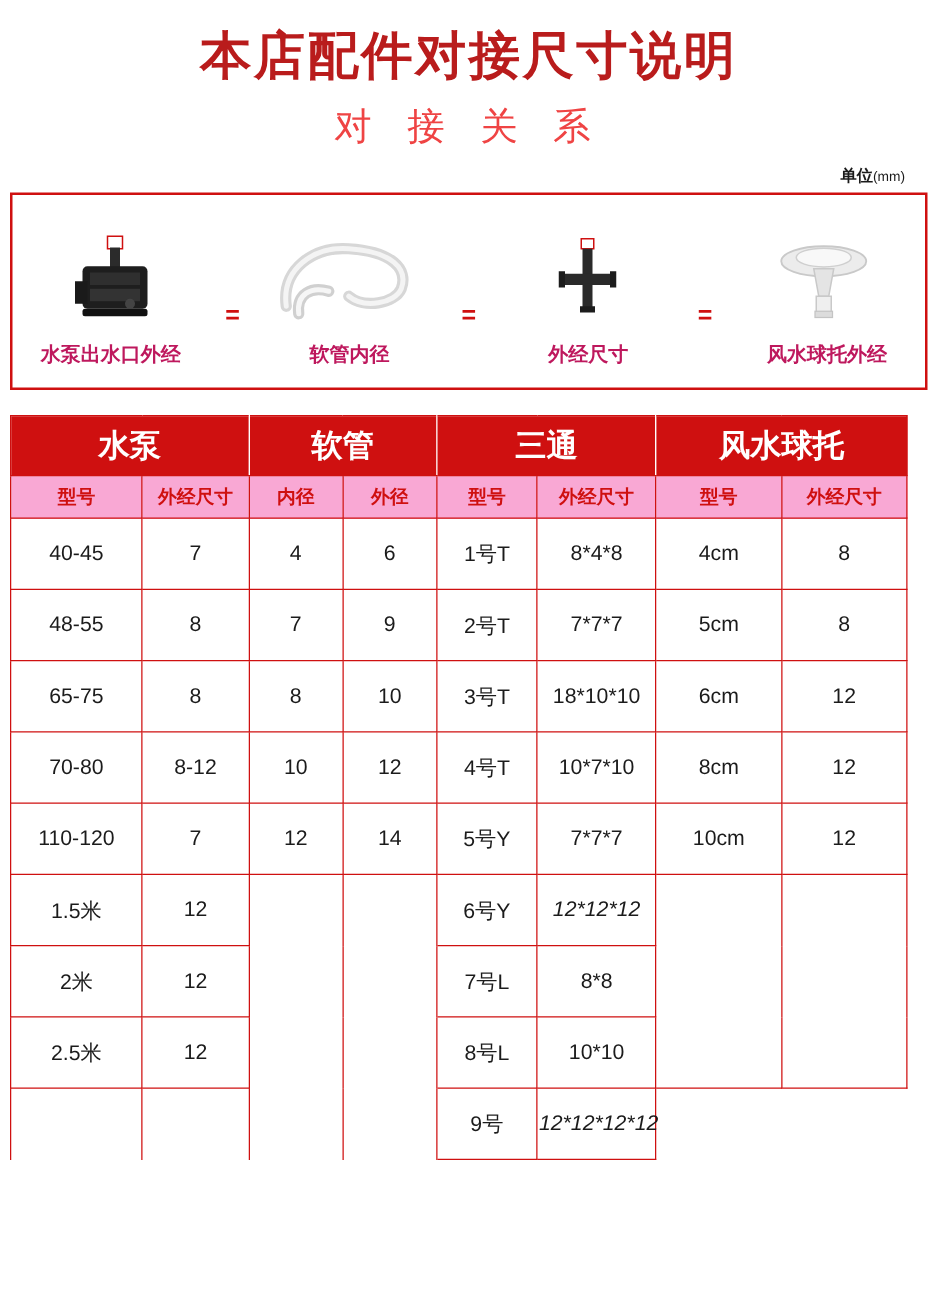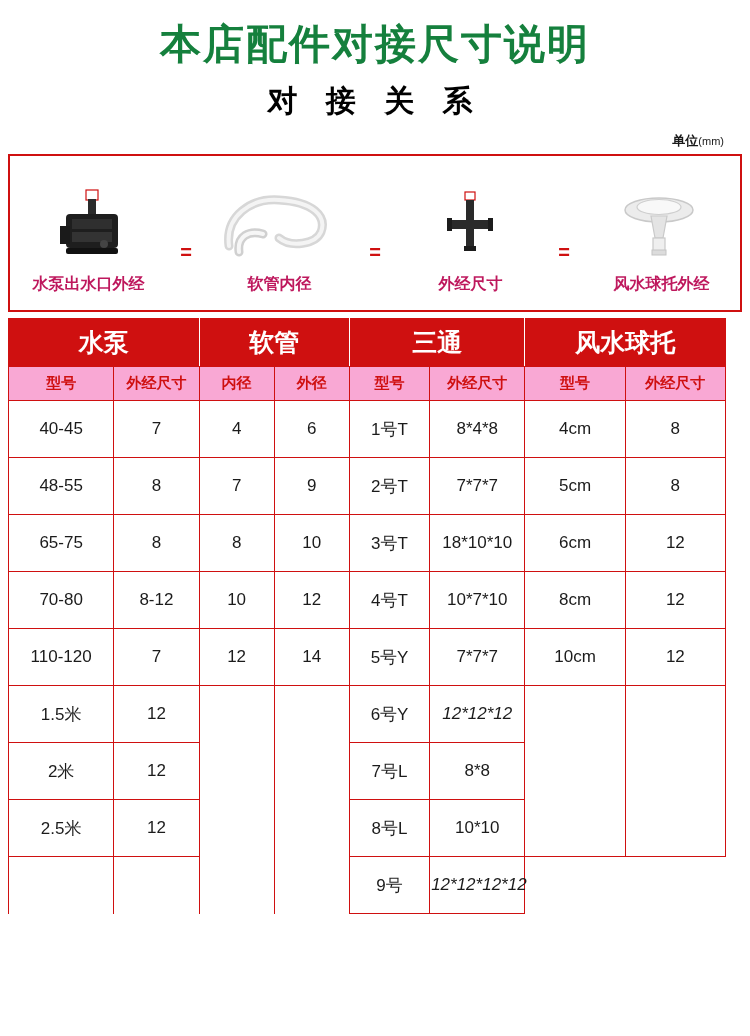--- a/index.html
+++ b/index.html
@@ -17,29 +17,29 @@
     width: 750px;
     height: 1036px;
     position: relative;
   }
   
   .main-title {
     text-align: center;
     font-size: 41px;
     font-weight: bold;
     letter-spacing: 2px;
-    color: #15803d;
+    color: #b91c1c;
     padding-top: 20px;
     line-height: 1.2;
   }
   .sub-title {
     text-align: center;
     font-size: 30px;
-    font-weight: bold;
-    color: #000000;
+    font-weight: normal;
+    color: #ef4444;
     letter-spacing: 10px;
     margin-top: 12px;
   }
   .unit-line {
     text-align: right;
     padding-right: 26px;
     margin-top: 10px;
     font-size: 13px;
     color: #1a1a1a;
     font-weight: bold;
@@ -98,21 +98,21 @@
   .hose { width: 120px; height: 74px; }
   
   .tee { width: 70px; height: 70px; }
   
   .ball { width: 96px; height: 74px; }
 
   
   table {
     border-collapse: collapse;
     width: 718px;
-    margin: 6px 8px 0 8px;
+    margin: 20px 8px 0 8px;
     table-layout: fixed;
   }
   th, td {
     border: 1px solid #cf1010;
     text-align: center;
     vertical-align: middle;
   }
   thead tr.group-row th {
     background: #cf1010;
     color: #ffffff;

